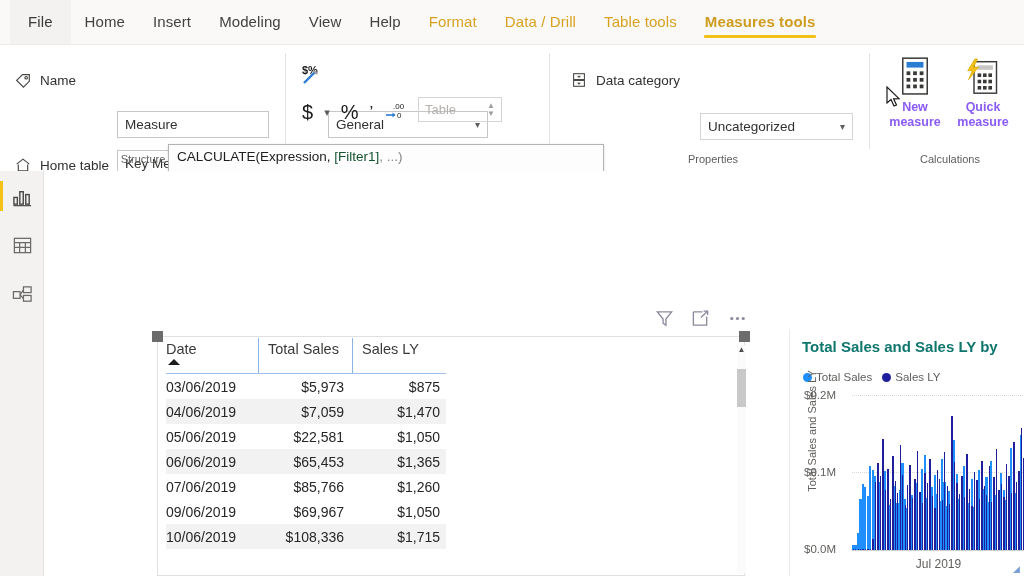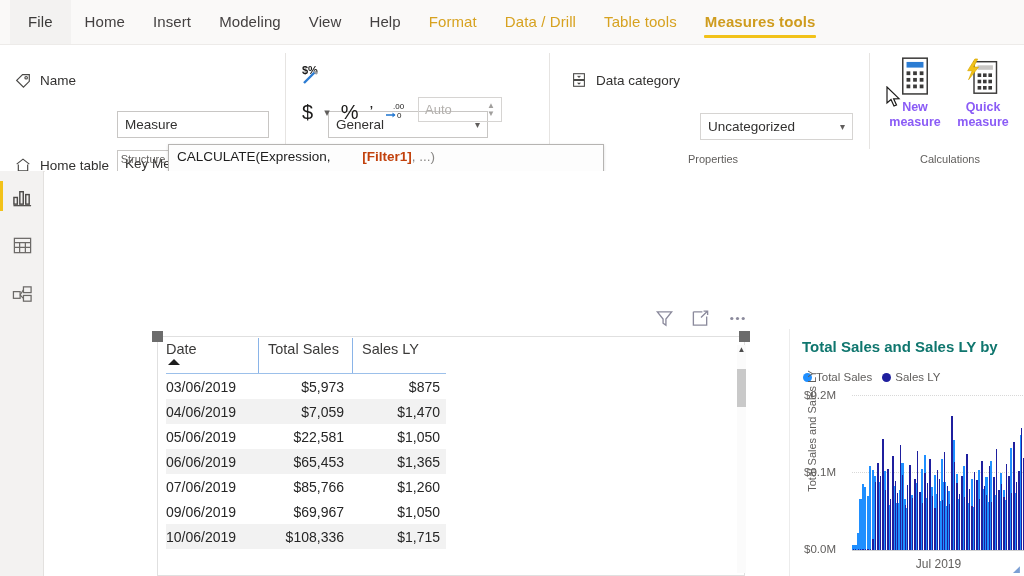--- a/index.html
+++ b/index.html
@@ -129,21 +129,21 @@
     vertical-align: -3px; margin-left: 1px;
   }
   .tooltip {
     position: absolute; left: 168px; top: 144px; width: 436px; height: 42px;
     background: #fdfdfd; border: 1px solid #b6b4b2;
     box-shadow: 0 1px 3px rgba(0,0,0,.14);
     font-size: 13.5px; color: #1d1d1d; padding: 2px 8px;
   }
   .tooltip .l1 { line-height: 19px; }
   .tooltip .l2 { line-height: 19px; padding-left: 14px; }
-  .tooltip .arg { font-weight: bold; color: #c2410c; margin-left: 28px; }
+  .tooltip .arg { font-weight: normal; color: #14532d; }
   .tooltip .dim { color: #8a8886; }
 
   
   .leftnav {
     position: absolute; left: 0; top: 171px; width: 44px; height: 405px;
     background: #f3f2f1; border-right: 1px solid #e3e1df;
   }
   .nav-ico {
     position: absolute; left: 10px; width: 24px; height: 24px;
     color: #686765; display: flex; align-items: center; justify-content: center;
@@ -325,21 +325,21 @@
         <span>
           <svg viewBox="0 0 22 18" width="22" height="18">
             <text x="9" y="8" font-size="8" font-family="Liberation Sans, sans-serif" fill="#1b1a19">.00</text>
             <text x="13" y="17" font-size="8" font-family="Liberation Sans, sans-serif" fill="#1b1a19">0</text>
             <path d="M2 14 L11 14" stroke="#2b7cd3" stroke-width="1.6"></path>
             <path d="M8.5 11.4 L11.5 14 L8.5 16.6" fill="#2b7cd3"></path>
           </svg>
         </span>
       </div>
       <div class="spin">
-        <span>Auto</span>
+        <span>Table</span>
         <span class="arrows">
           <span>▲</span>
           <span>▼</span>
         </span>
       </div>
       <div class="grp-label">Formatting</div>
       <div class="grp-sep" style="left:257px;"></div>
     </div>
 
     <div class="grp" id="grp-props">

